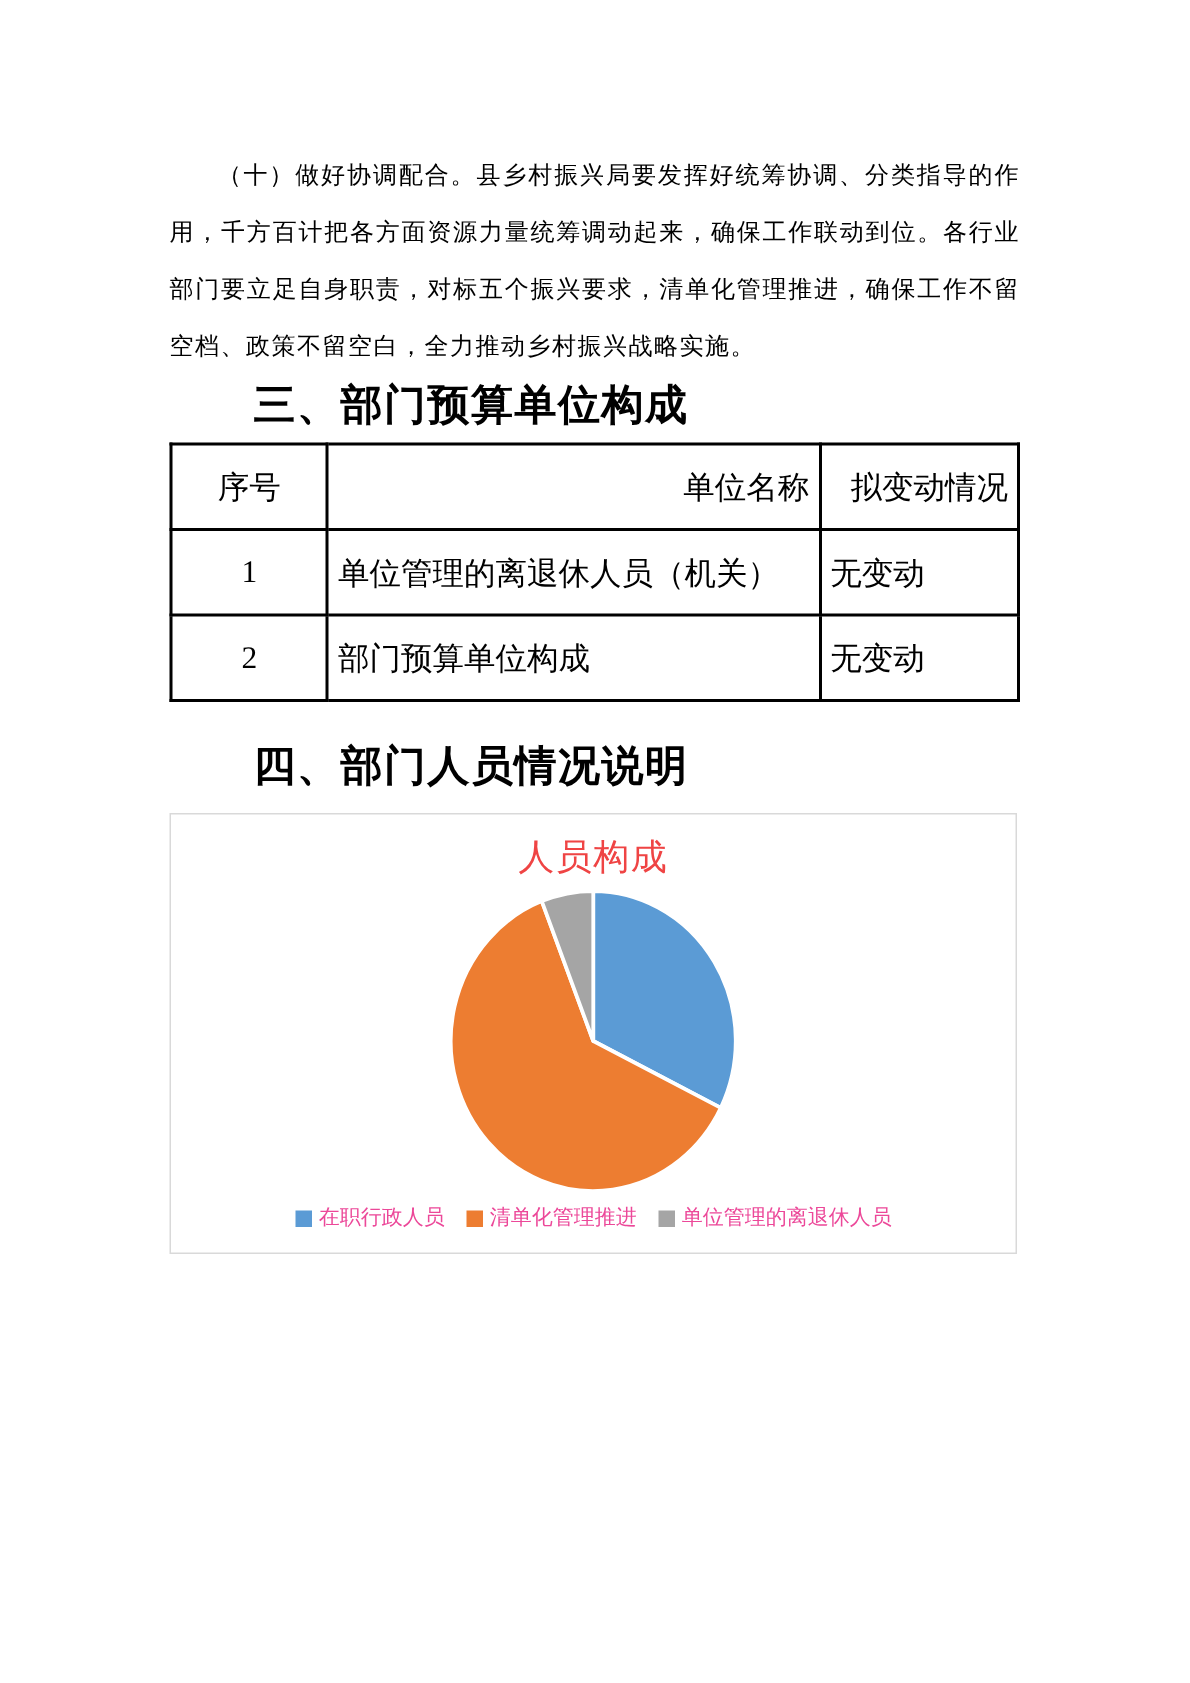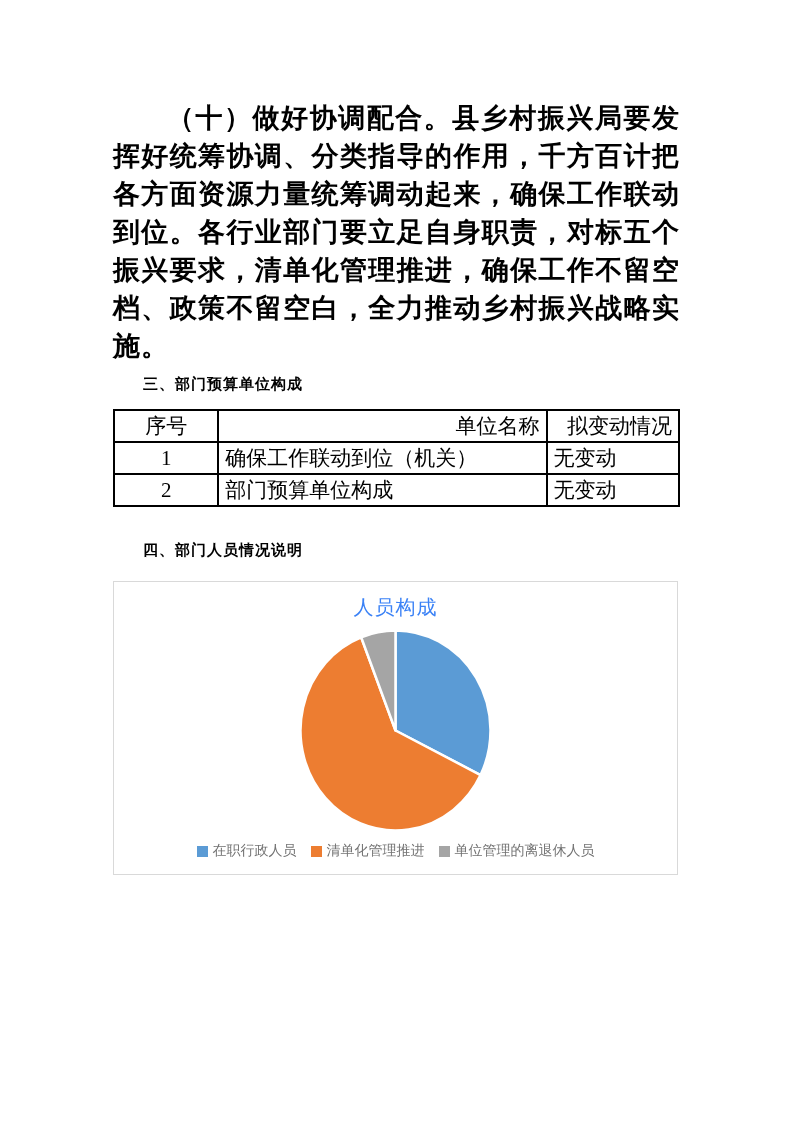--- a/index.html
+++ b/index.html
@@ -14,45 +14,44 @@
     overflow: hidden;
     margin: 0 auto;
   }
   .content {
     position: absolute;
     left: 113px;
     top: 99px;
     width: 567px;
   }
   .para {
-    font-size: 27px;
+    font-size: 16px;
     line-height: 38px;
     text-align: justify;
     text-indent: 2em;
     letter-spacing: 1px;
-    font-weight: bold;
   }
   .heading {
     font-family: "Liberation Sans", "DejaVu Sans", sans-serif;
     font-weight: bold;
-    font-size: 15px;
+    font-size: 28px;
     line-height: 38px;
     text-indent: 2em;
     letter-spacing: 1px;
   }
   .heading-4 { margin-top: 24px; }
   table.units {
     border-collapse: collapse;
     width: 567px;
     margin-top: 6px;
     font-size: 21px;
   }
   table.units td, table.units th {
     border: 2px solid #000000;
-    height: 32px;
+    height: 57px;
     font-weight: normal;
     padding: 0 6px;
   }
   .col-index  { width: 104px; text-align: center; }
   .col-name   { width: 327px; }
   .col-change { width: 132px; }
   th.col-name, th.col-change { text-align: right; }
   td.col-name, td.col-change { text-align: left; padding-left: 11px; }
   .chart-box {
     margin-top: 12px;
@@ -60,34 +59,34 @@
     height: 294px;
     border: 1px solid #d9d9d9;
     background: #ffffff;
     font-family: "Liberation Sans", "DejaVu Sans", sans-serif;
     display: flex;
     flex-direction: column;
     align-items: center;
   }
   .chart-title {
     margin-top: 12px;
-    font-size: 20px;
-    color: #3b82f6;
+    font-size: 24px;
+    color: #ef4444;
     letter-spacing: 1px;
     text-align: center;
   }
   .chart-plot { flex: 1 1 auto; width: 565px; }
   .chart-legend {
     display: flex;
     justify-content: flex-end;
     align-items: center;
     gap: 14px;
     margin-bottom: 14px;
     font-size: 14px;
-    color: #737373;
+    color: #ec4899;
     white-space: nowrap;
   }
   .legend-item { display: flex; align-items: center; gap: 5px; }
   .legend-swatch { width: 11px; height: 11px; display: inline-block; }
 </style>
 </head>
 <body>
 
 <div class="page">
   <div class="content">
@@ -101,21 +100,21 @@
       <thead>
         <tr>
           <th class="col-index">序号</th>
           <th class="col-name">单位名称</th>
           <th class="col-change">拟变动情况</th>
         </tr>
       </thead>
       <tbody>
         <tr>
           <td class="col-index">1</td>
-          <td class="col-name">确保工作联动到位（机关）</td>
+          <td class="col-name">单位管理的离退休人员（机关）</td>
           <td class="col-change">无变动</td>
         </tr>
         <tr>
           <td class="col-index">2</td>
           <td class="col-name">部门预算单位构成</td>
           <td class="col-change">无变动</td>
         </tr>
       </tbody>
     </table>
 

